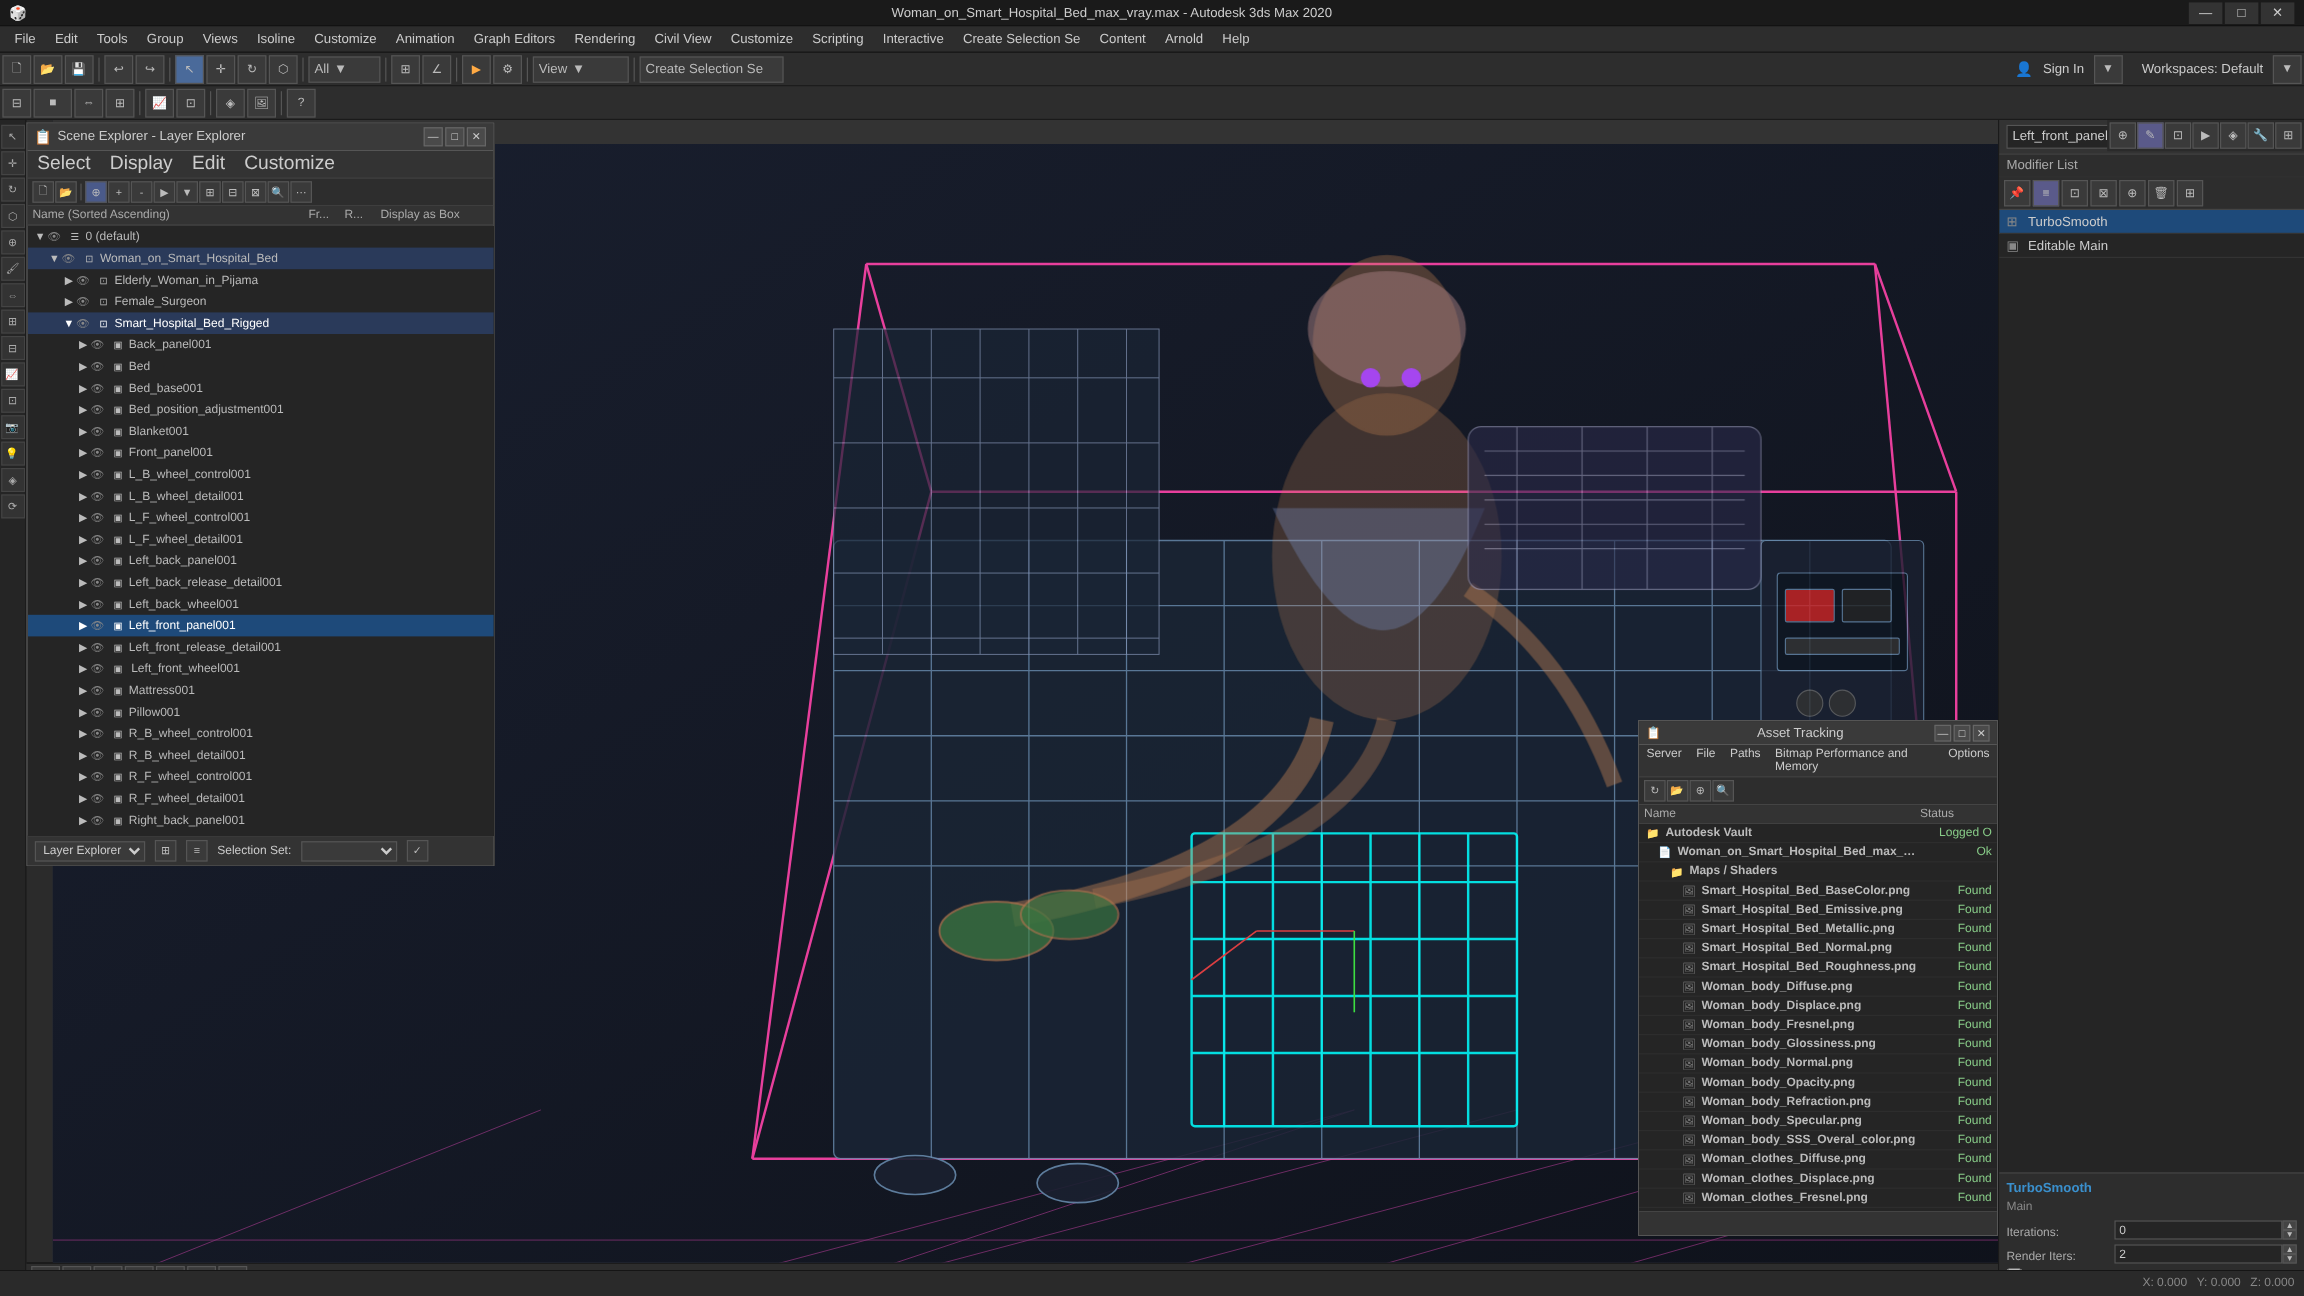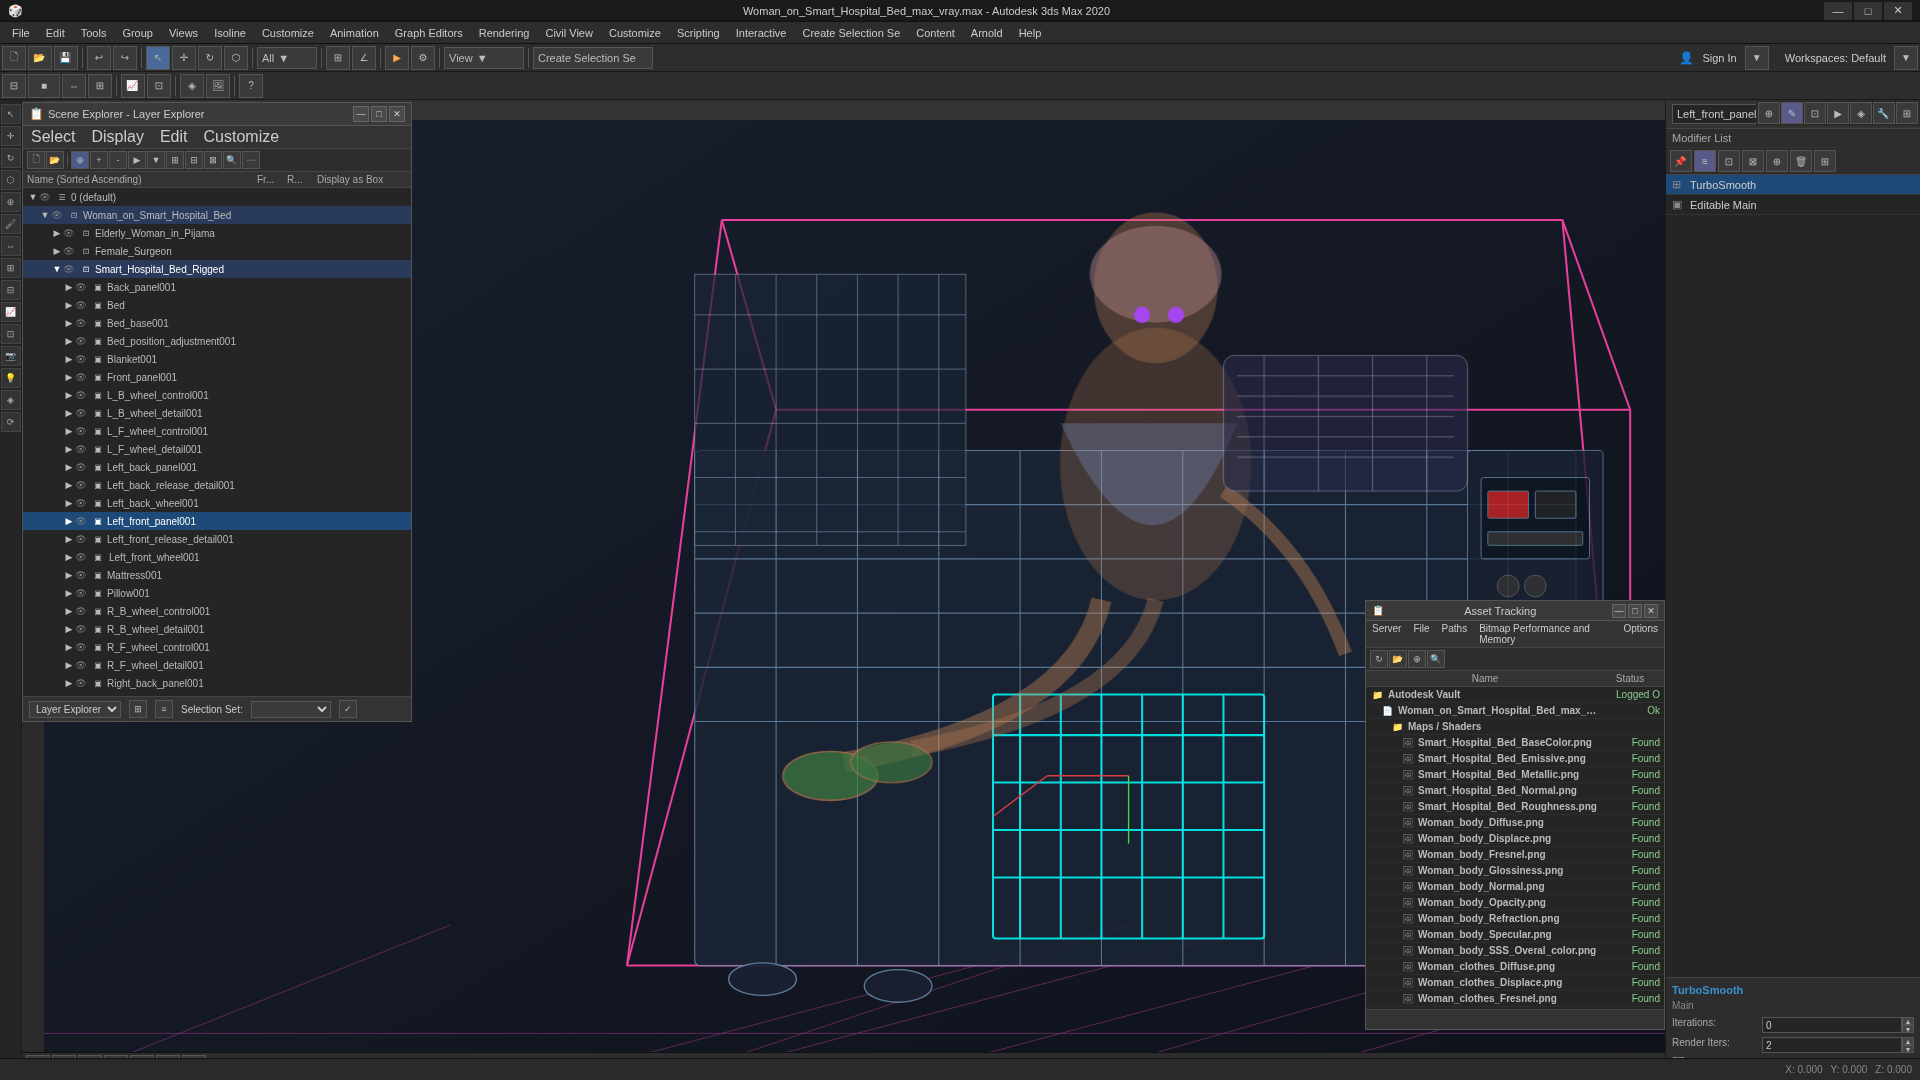--- a/index.html
+++ b/index.html
@@ -350,21 +350,21 @@
     }
     .modifier-item.selected { background: #1e4a7a; }
     .modifier-item-icon { width: 14px; margin-right: 4px; color: #888; }
     #rp-modifier-detail {
       padding: 6px;
       background: #2d2d2d;
       border-top: 1px solid #444;
     }
     .rp-detail-row {
       display: flex;
-      align-items: flex-start;
+      align-items: flex-end;
       margin-bottom: 4px;
       font-size: 10px;
     }
     .rp-detail-label { width: 90px; color: #aaa; }
     .rp-detail-value {
       flex: 1;
       background: #252525;
       border: 1px solid #555;
       color: #ccc;
       font-size: 10px;
@@ -460,21 +460,20 @@
       align-items: center;
       justify-content: center;
     }
     #at-column-header {
       display: flex;
       background: #333;
       border-bottom: 1px solid #444;
       font-size: 10px;
       color: #aaa;
       padding: 2px 4px;
-      text-align: center;
     }
     #at-list {
       flex: 1;
       overflow-y: auto;
       background: #252525;
     }
     .at-item {
       display: flex;
       align-items: center;
       height: 16px;

